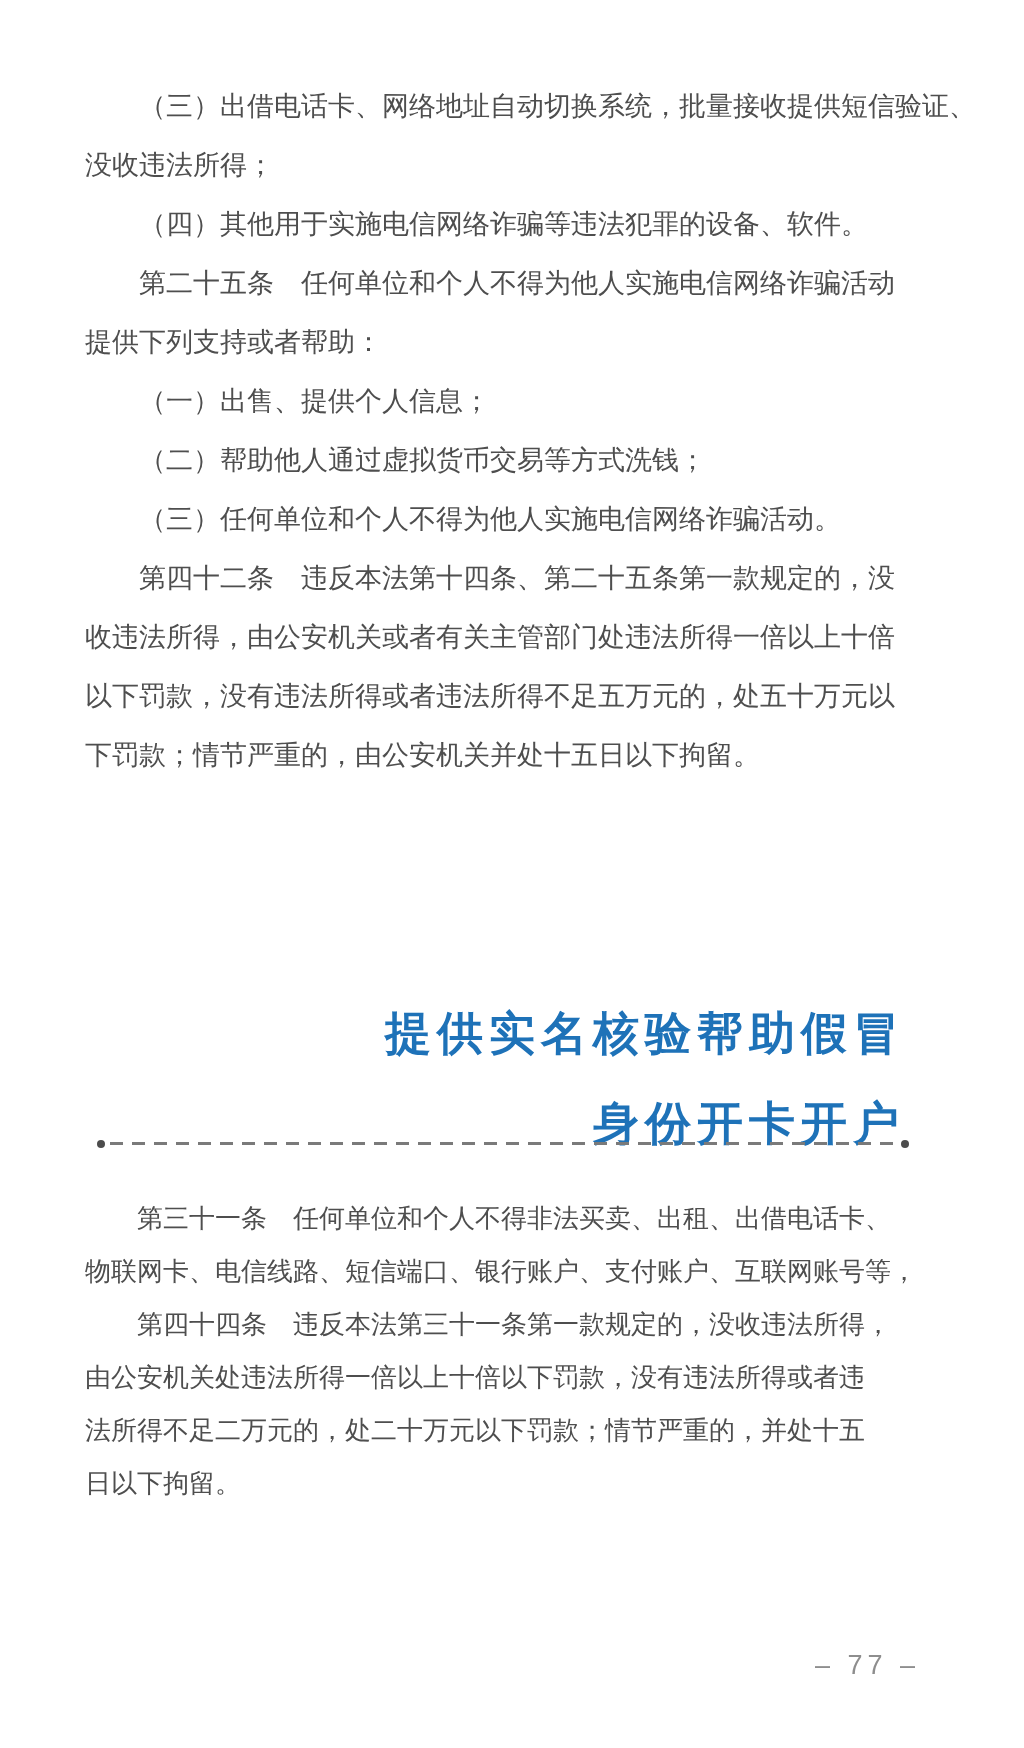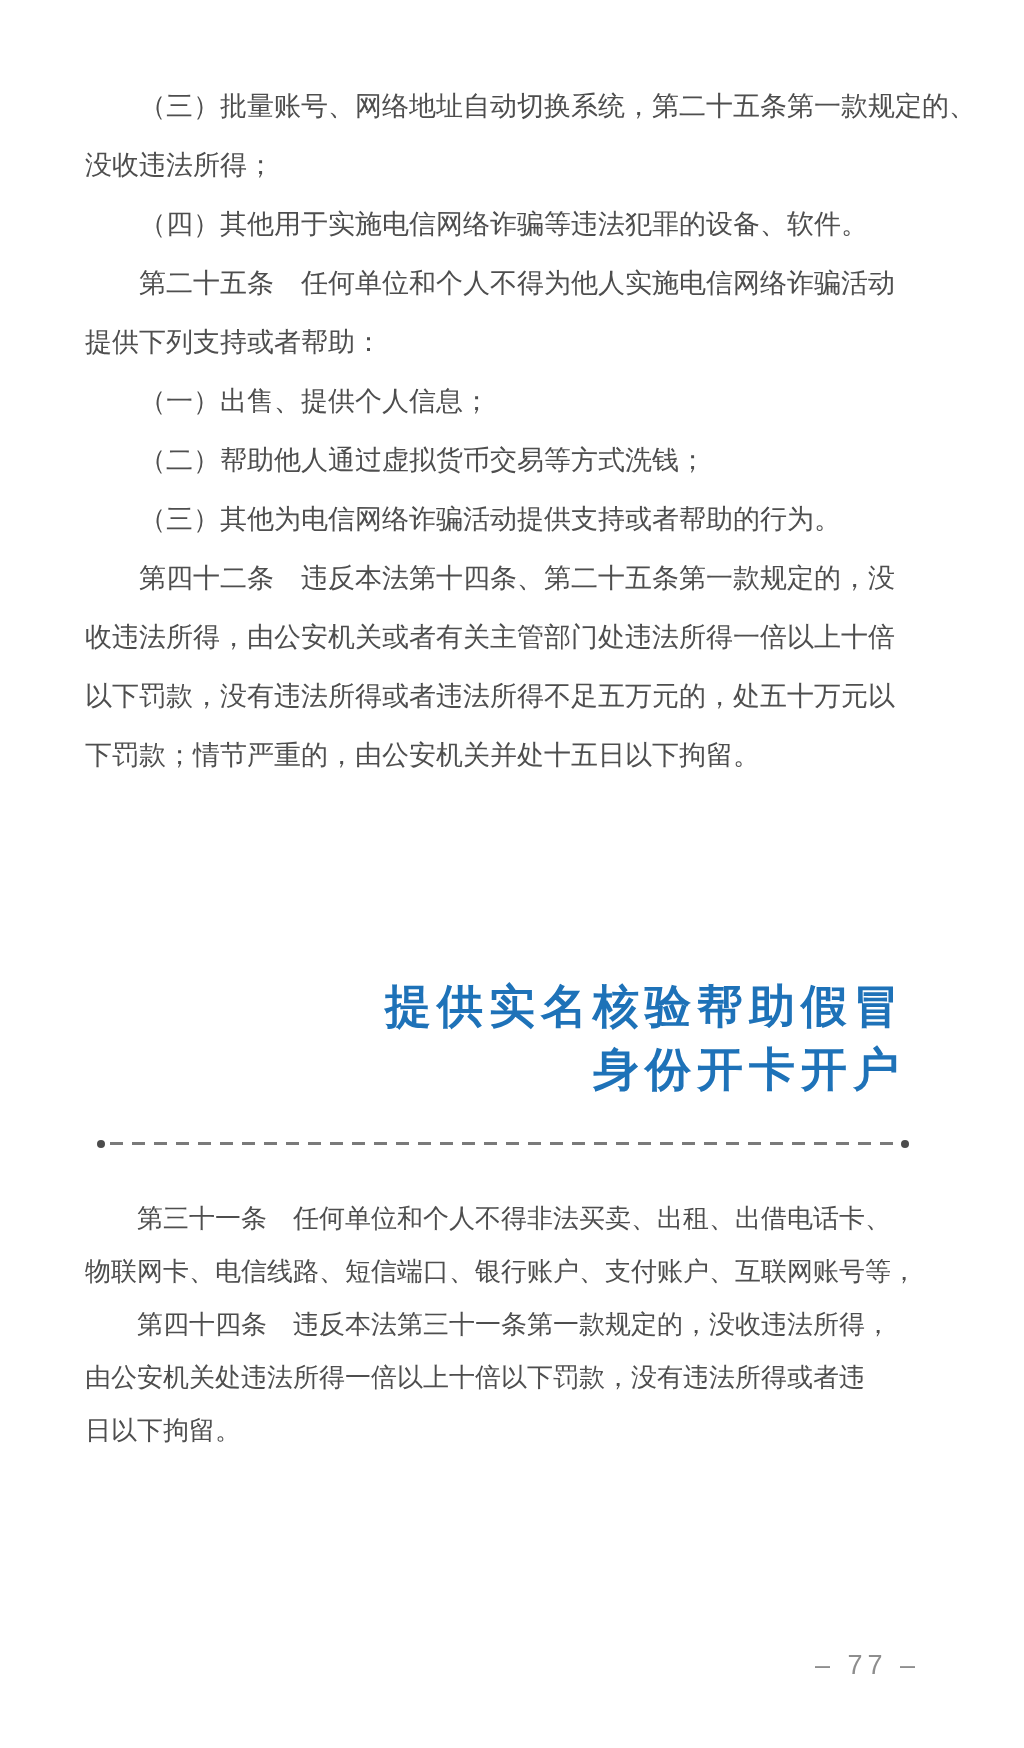--- a/index.html
+++ b/index.html
@@ -40,20 +40,21 @@
     right: 119px;
     text-align: right;
     color: var(--heading-blue, #1e72b8);
     font-size: 46px;
     font-weight: 700;
     line-height: 63px;
     letter-spacing: 6px;
   }
   .chapter-heading .heading-line {
     display: block;
+    margin-top: 27px;
   }
   .divider {
     position: absolute;
     top: 1139px;
     left: 97px;
     width: 812px;
     height: 9px;
     display: flex;
     align-items: center;
   }
@@ -85,28 +86,28 @@
     letter-spacing: 5px;
     white-space: nowrap;
   }
 </style>
 </head>
 <body>
 
 <div class="page">
 
   <div class="body-text block-top">
-      <div class="text-line">　　（三）批量账号、网络地址自动切换系统，第二十五条第一款规定的、</div>
+      <div class="text-line">　　（三）出借电话卡、网络地址自动切换系统，批量接收提供短信验证、</div>
       <div class="text-line">没收违法所得；</div>
       <div class="text-line">　　（四）其他用于实施电信网络诈骗等违法犯罪的设备、软件。</div>
       <div class="text-line">　　第二十五条　任何单位和个人不得为他人实施电信网络诈骗活动</div>
       <div class="text-line">提供下列支持或者帮助：</div>
       <div class="text-line">　　（一）出售、提供个人信息；</div>
       <div class="text-line">　　（二）帮助他人通过虚拟货币交易等方式洗钱；</div>
-      <div class="text-line">　　（三）其他为电信网络诈骗活动提供支持或者帮助的行为。</div>
+      <div class="text-line">　　（三）任何单位和个人不得为他人实施电信网络诈骗活动。</div>
       <div class="text-line">　　第四十二条　违反本法第十四条、第二十五条第一款规定的，没</div>
       <div class="text-line">收违法所得，由公安机关或者有关主管部门处违法所得一倍以上十倍</div>
       <div class="text-line">以下罚款，没有违法所得或者违法所得不足五万元的，处五十万元以</div>
       <div class="text-line">下罚款；情节严重的，由公安机关并处十五日以下拘留。</div>
     </div>
 
   <div class="chapter-heading">
     <span class="heading-line">提供实名核验帮助假冒</span>
     <span class="heading-line">身份开卡开户</span>
   </div>
@@ -115,18 +116,19 @@
     <span class="dot"></span>
     <span class="dash-line"></span>
     <span class="dot"></span>
   </div>
 
   <div class="body-text block-bottom">
       <div class="text-line">　　第三十一条　任何单位和个人不得非法买卖、出租、出借电话卡、</div>
       <div class="text-line">物联网卡、电信线路、短信端口、银行账户、支付账户、互联网账号等，</div>
       <div class="text-line">　　第四十四条　违反本法第三十一条第一款规定的，没收违法所得，</div>
       <div class="text-line">由公安机关处违法所得一倍以上十倍以下罚款，没有违法所得或者违</div>
+      <div class="text-line">法所得不足二万元的，处二十万元以下罚款；情节严重的，并处十五</div>
       <div class="text-line">日以下拘留。</div>
     </div>
 
   <div class="page-number">– 77 –</div>
 
 </div>
 
 </body></html>

